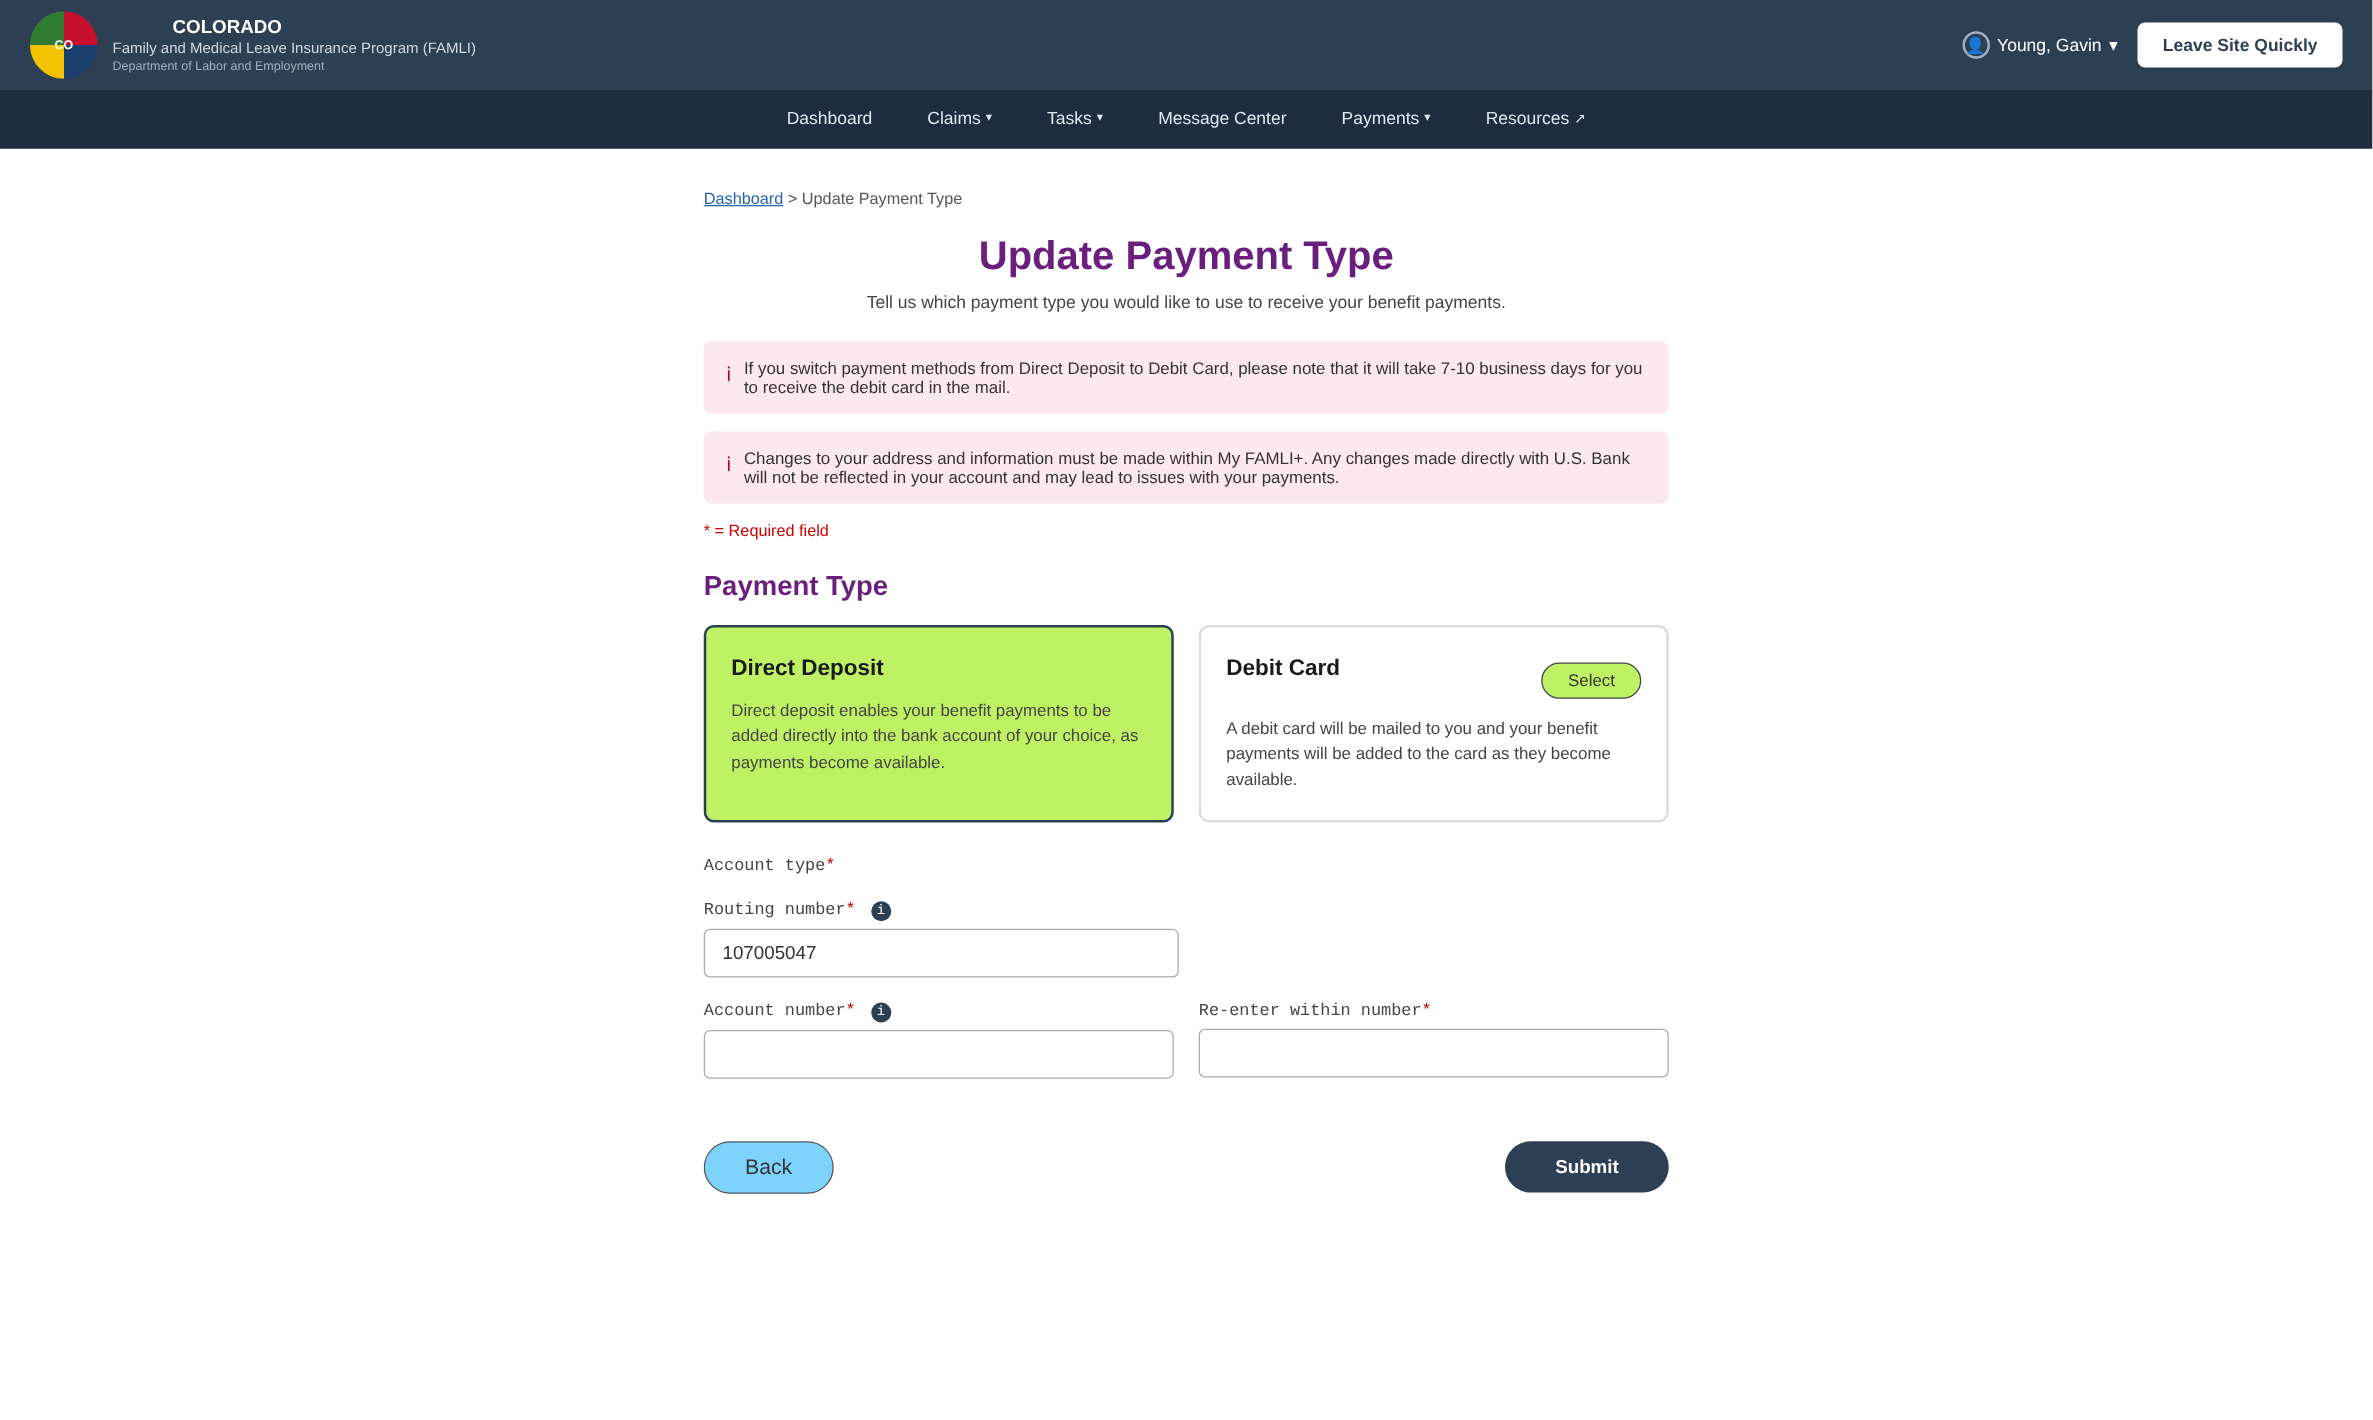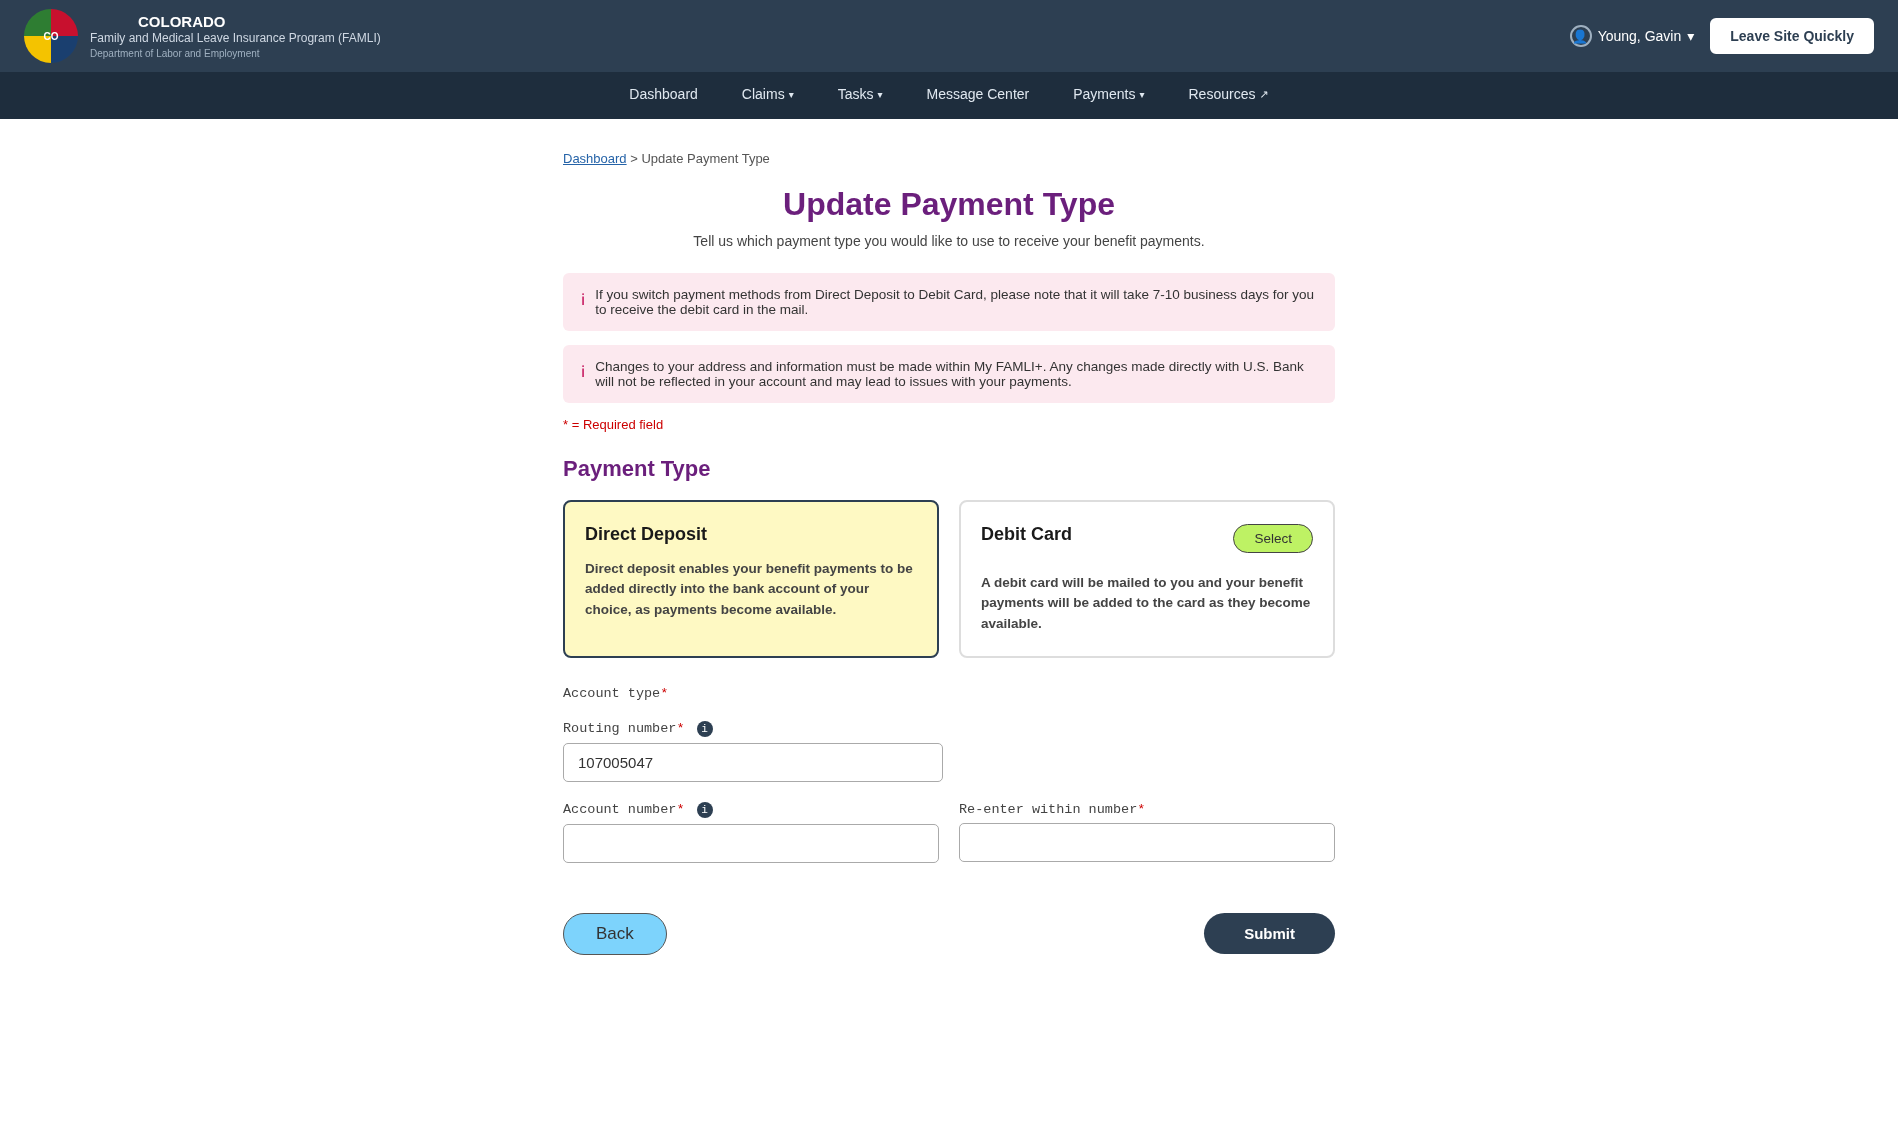--- a/index.html
+++ b/index.html
@@ -176,37 +176,36 @@
     .payment-card {
       flex: 1;
       border: 2px solid #ddd;
       border-radius: 8px;
       padding: 22px 20px;
       background: #fff;
       cursor: pointer;
     }
     .payment-card.selected {
       border: 2px solid #2d3f52;
-      background: #fef9c3;
+      background: #bef264;
     }
     .card-title {
       font-size: 18px;
       font-weight: 700;
       color: #1a1a1a;
       margin-bottom: 14px;
     }
     .card-desc {
       font-size: 13.5px;
       color: #444;
       line-height: 1.5;
-      font-weight: bold;
     }
     .card-header {
       display: flex;
-      align-items: flex-start;
+      align-items: flex-end;
       justify-content: space-between;
       margin-bottom: 14px;
     }
     .select-btn {
       border: 1px solid #444;
       background: #bef264;
       border-radius: 20px;
       padding: 6px 20px;
       font-size: 13.5px;
       cursor: pointer;

